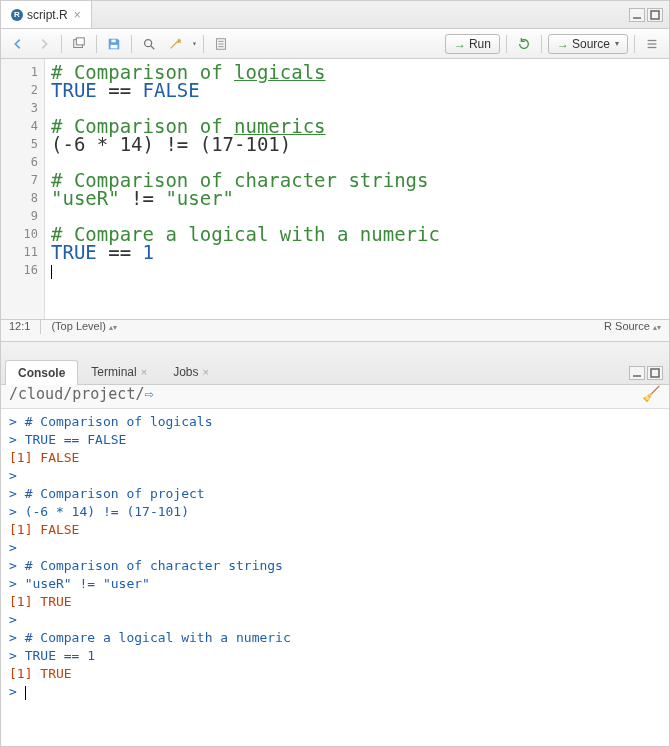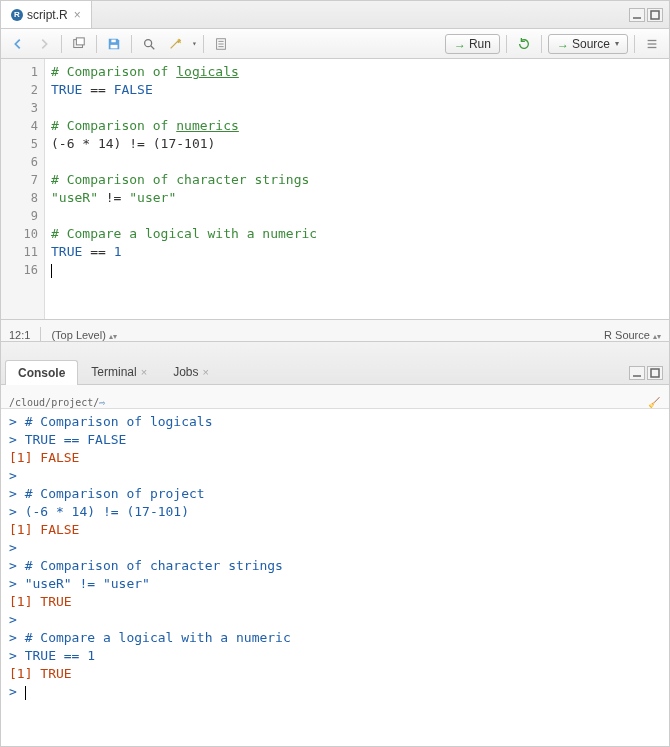--- a/index.html
+++ b/index.html
@@ -72,34 +72,34 @@
     height: 260px;
     background:#fff;
     overflow:hidden;
   }
   .gutter {
     width:44px; background:#f5f5f5; border-right:1px solid #ddd;
     padding-top:4px; text-align:right; color:#888; font-size:12px;
     line-height:18px; padding-right:6px;
   }
   .code {
-    flex:1; padding:4px 6px; font-size:13px; line-height:18px; white-space:pre;
+    flex:1; padding:4px 6px; font-size:19px; line-height:18px; white-space:pre;
     color:#333;
   }
   .com { color:#3a8a3a; }
   .kw  { color:#1f5faa; }
   .str { color:#3a8a3a; }
   .op  { color:#333; }
   .und { text-decoration: underline; }
   .cursor {
     display:inline-block; width:1px; height:14px; background:#000;
     vertical-align:middle;
   }
   .statusbar {
-    display:flex; align-items:flex-end; height:22px;
+    display:flex; align-items:flex-start; height:22px;
     border-top:1px solid #ccc; background:#f7f7f7;
     font-family:"Segoe UI",sans-serif; font-size:11px; color:#555;
     padding:0 8px; gap:10px;
   }
   .statusbar .sep2 { width:1px; height:14px; background:#ccc; }
   .statusbar .spacer { flex:1; }
   .updown { font-size:8px; color:#888; }
   
   .tabbar2 {
     display:flex; align-items:flex-end; height:44px;
@@ -111,23 +111,23 @@
     padding:5px 12px; font-family:"Segoe UI",sans-serif; font-size:12px;
     color:#444; border:1px solid transparent; border-bottom:none;
     display:flex; align-items:center; gap:4px;
   }
   .tab2.active {
     background:#fff; border-color:#ccc; border-top-left-radius:3px; border-top-right-radius:3px;
     font-weight:bold; position:relative; top:1px;
   }
   .tab2 .closex { color:#aaa; font-size:11px; }
   .pathbar {
-    display:flex; align-items:flex-end; height:24px;
+    display:flex; align-items:flex-start; height:24px;
     background:#f9f9f9; border-bottom:1px solid #ddd;
-    padding:0 8px; font-size:10px; color:#666;
+    padding:0 8px; font-size:15px; color:#666;
   }
   .pathbar .spacer { flex:1; }
   .console {
     height:360px; background:#fff; padding:4px 8px;
     font-size:13px; line-height:18px; white-space:pre; color:#222;
     overflow:hidden;
   }
   .pr { color:#1f5faa;margin-top:26px; }
   .out { color:#c2410c; }
   .brush { color:#c9a94a; }

